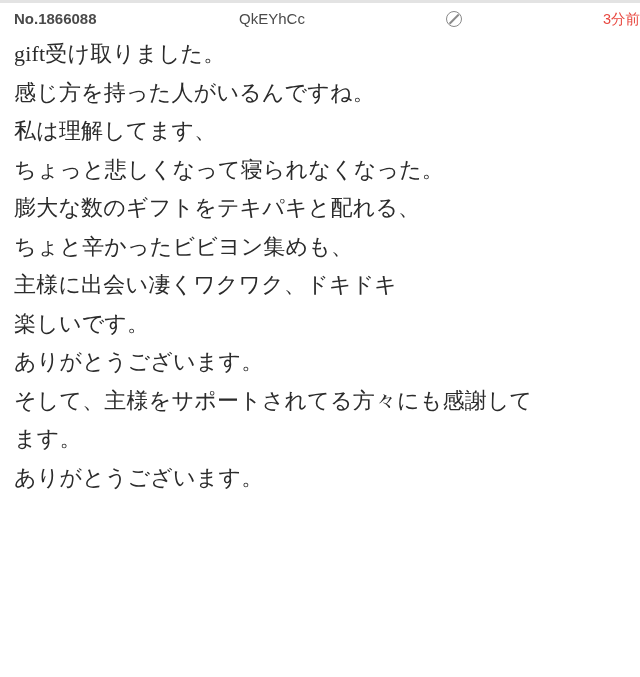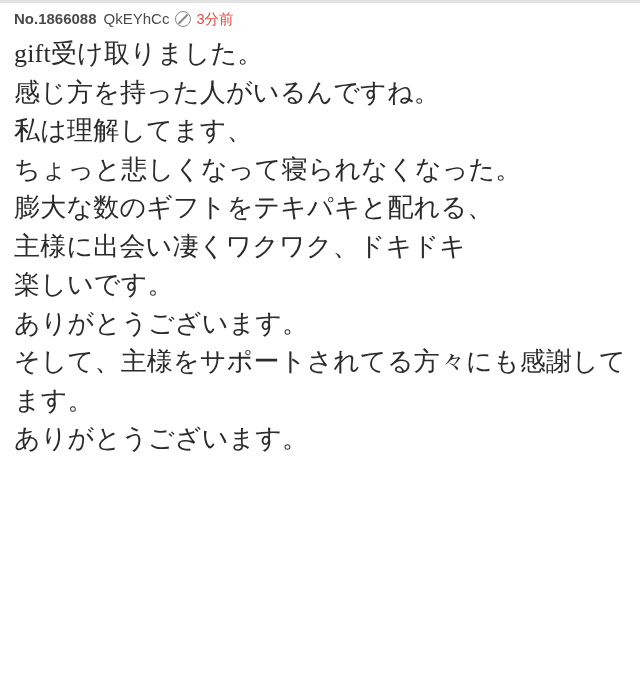--- a/index.html
+++ b/index.html
@@ -29,20 +29,21 @@
     height: 3px;
     background: #e3e3e3;
   }
   .post-header {
     display: flex;
     align-items: center;
     padding: 9px 0 0 14px;
     font-size: 15px;
     line-height: 20px;
     white-space: nowrap;
+    justify-content: space-between;
   }
   .post-number {
     color: #4a4a4a;
     font-weight: bold;
     letter-spacing: 0px;
   }
   .post-user {
     color: #4a4a4a;
     margin-left: 7px;
     font-weight: normal;
@@ -67,21 +68,21 @@
     background: #8a8a8a;
     transform: translate(-50%, -50%) rotate(-45deg);
   }
   .post-time {
     color: #e8473f;
     margin-left: 5px;
     font-size: 14.5px;
   }
   .post-body {
     padding: 6px 14px 0 14px;
-    font-size: 26px;
+    font-size: 22px;
     line-height: 38.5px;
     color: #2b2b2b;
     font-family: "Liberation Serif", "DejaVu Serif", serif;
     letter-spacing: 0.2px;
     word-break: break-all;
   }
   .post-line {
     display: block;
     min-height: 1px;
   }
@@ -99,20 +100,21 @@
     <span class="block-icon"></span>
     <span class="post-time">3分前</span>
   </div>
 
   <div class="post-body">
     <span class="post-line">gift受け取りました。</span>
     <span class="post-line">感じ方を持った人がいるんですね。</span>
     <span class="post-line">私は理解してます、</span>
     <span class="post-line">ちょっと悲しくなって寝られなくなった。</span>
     <span class="post-line">膨大な数のギフトをテキパキと配れる、</span>
+    <span class="post-line">ちょと辛かったビビヨン集めも、</span>
     <span class="post-line">主様に出会い凄くワクワク、ドキドキ</span>
     <span class="post-line">楽しいです。</span>
     <span class="post-line">ありがとうございます。</span>
     <span class="post-line">そして、主様をサポートされてる方々にも感謝して</span>
     <span class="post-line">ます。</span>
     <span class="post-line">ありがとうございます。</span>
   </div>
 
 </div>
 

